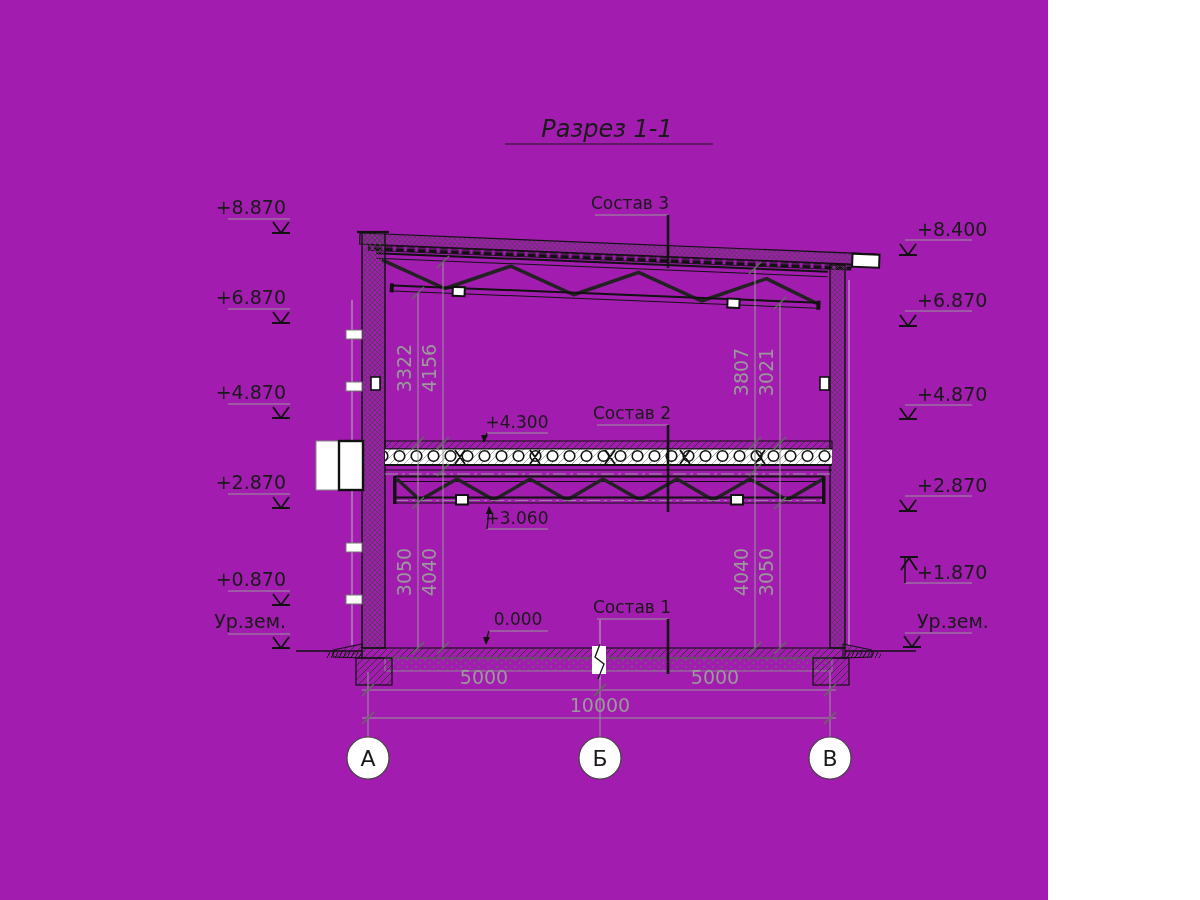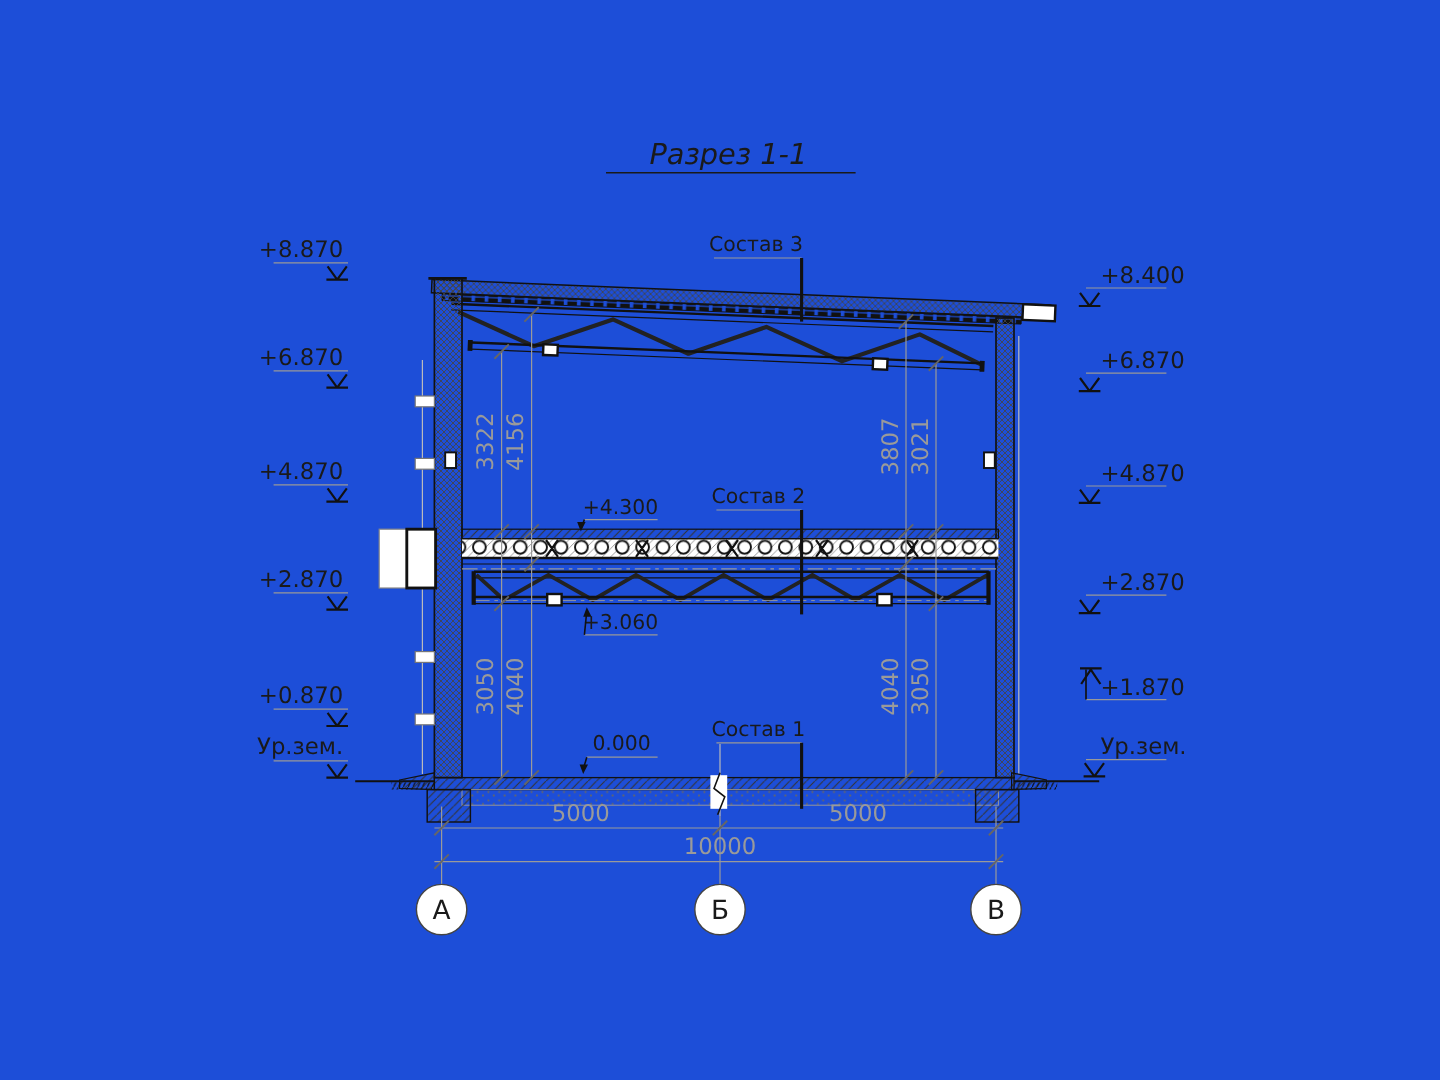--- a/index.html
+++ b/index.html
@@ -1,16 +1,16 @@
 <!DOCTYPE html>
 <html><head>
 <meta charset="utf-8">
 <style>
   html,body{margin:0;padding:0;background:#ffffff;}
-  .canvas{position:relative;width:1200px;height:900px;background:#1d4ed8;overflow:hidden;}
+  .canvas{position:relative;width:1048px;height:900px;background:#a21caf;overflow:hidden;}
   svg{display:block;}
   text{font-family:"DejaVu Sans","Liberation Sans",sans-serif;fill:#1a1a1a;}
   .title-t{font-size:24px;font-style:italic;}
   .lvl-t{font-size:19px;}
   .lbl-t{font-size:17px;}
   .spot-t{font-size:17px;}
   .dim-t{font-size:19px;fill:#9a9a9a;}
   .axis-t{font-size:22px;}
 </style>
 </head>

